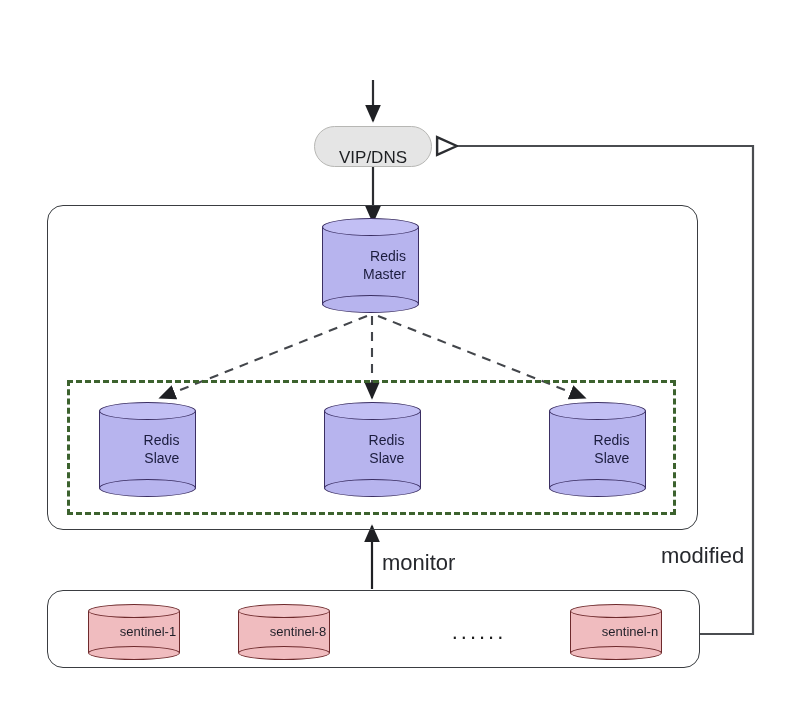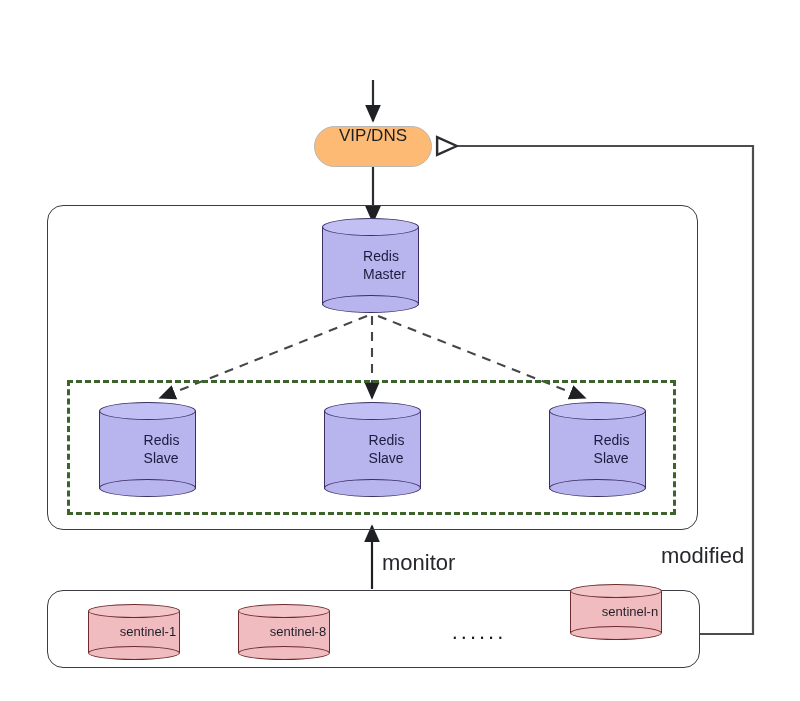--- a/index.html
+++ b/index.html
@@ -48,26 +48,26 @@
     line-height: 1;
   }
 
   
   .vip-pill {
     position: absolute;
     left: 314px;
     top: 126px;
     width: 118px;
     height: 41px;
-    background: #fdba74;
+    background: #e5e5e5;
     border: 1.6px solid #b7b7b4;
     border-radius: 21px;
     box-sizing: border-box;
     display: flex;
-    align-items: flex-start;
+    align-items: flex-end;
     justify-content: center;
   }
   .vip-label {
     font-size: 17px;
     color: #1d1f22;
     line-height: 1;
   }
 
   
   .group-box {
@@ -134,21 +134,21 @@
     top: 0;
     bottom: 0;
     z-index: 3;
     display: flex;
     flex-direction: column;
     align-items: center;
     justify-content: center;
     color: #1b1c3d;
     font-size: 14px;
     line-height: 1.25;
-    text-align: left;
+    text-align: right;
     white-space: pre-line;
     padding-left: 28px;
   }
 
   
   #node-master { left: 322px; top: 218px; width: 97px; height: 95px; }
   #node-slave-1 { left: 99px; top: 402px; width: 97px; height: 95px; }
   #node-slave-2 { left: 324px; top: 402px; width: 97px; height: 95px; }
   #node-slave-3 { left: 549px; top: 402px; width: 97px; height: 95px; }
 
@@ -168,21 +168,21 @@
   }
   .cyl-pink .cyl-label {
     color: #1f1f28;
     font-size: 13px;
   }
   .cyl-pink .cyl-top, .cyl-pink .cyl-bottom { height: 14px; }
   .cyl-pink .cyl-body { top: 7px; bottom: 7px; }
 
   #node-sentinel-1 { left: 88px; top: 604px; width: 92px; height: 56px; }
   #node-sentinel-2 { left: 238px; top: 604px; width: 92px; height: 56px; }
-  #node-sentinel-n { left: 570px; top: 584px; width: 92px; height: 56px; }
+  #node-sentinel-n { left: 570px; top: 604px; width: 92px; height: 56px; }
 
   
   #ellipsis-nodes {
     position: absolute;
     left: 424px;
     top: 620px;
     width: 110px;
     height: 24px;
     display: flex;
     align-items: center;

